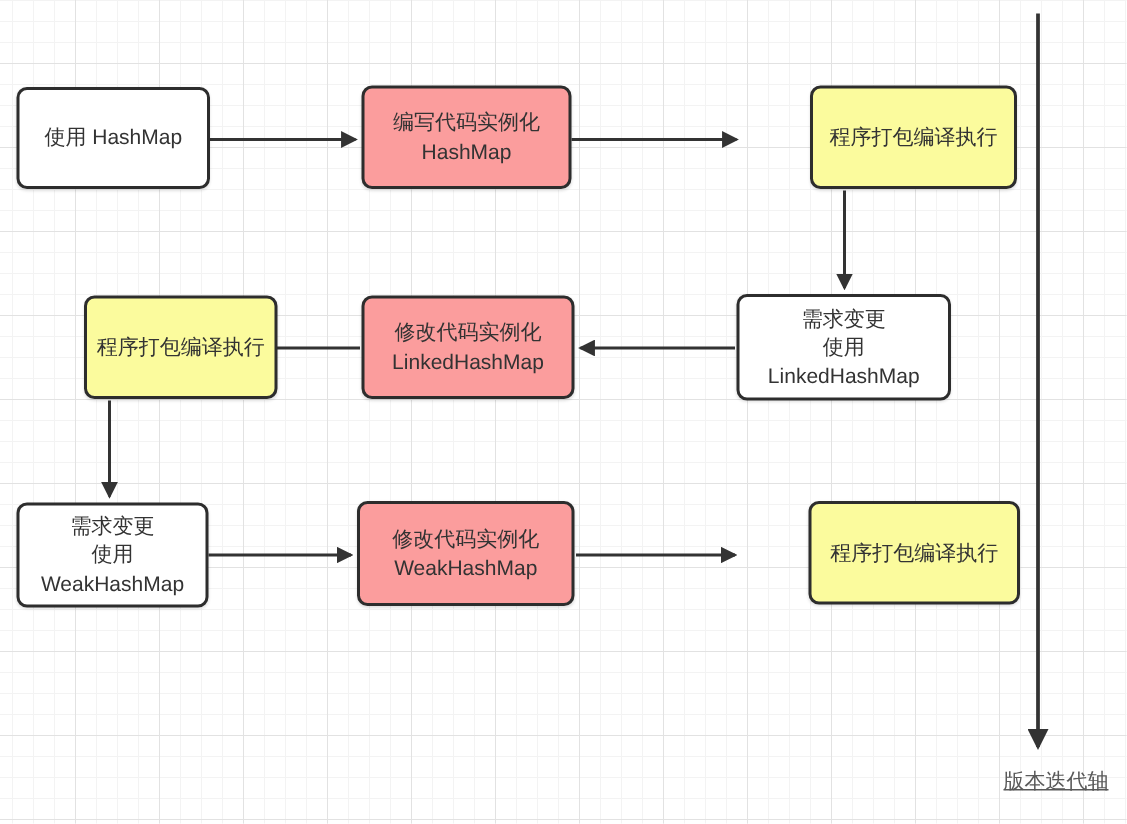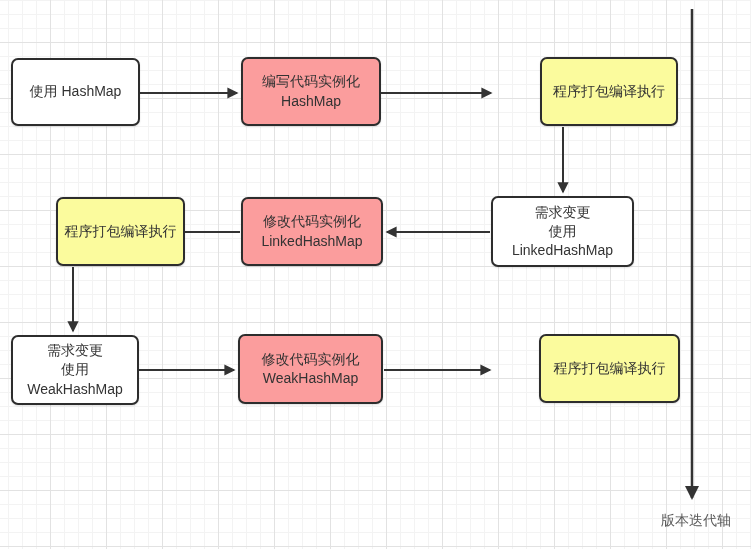--- a/index.html
+++ b/index.html
@@ -52,22 +52,23 @@
   .node.white  { background: var(--node-white, #ffffff); }
   .node.red    { background: var(--node-red, #fb9d9d); }
   .node.yellow { background: var(--node-yellow, #fbfb9d); margin-left: 45px; }
   .axis-label {
     position: absolute;
     left: 661px;
     top: 512px;
     width: 78px;
     font-size: 14px;
     color: #595959;
-    text-align: left;
+    text-align: right;
     white-space: nowrap;
+    text-decoration: underline;
   }
 </style>
 </head>
 <body>
 
 <div class="canvas">
 
   <svg class="arrows" viewBox="0 0 751 549" xmlns="http://www.w3.org/2000/svg">
     <defs>
       <marker id="ah" viewBox="0 0 10 10" refX="8.6" refY="5" markerWidth="5.6" markerHeight="5.6" orient="auto">

